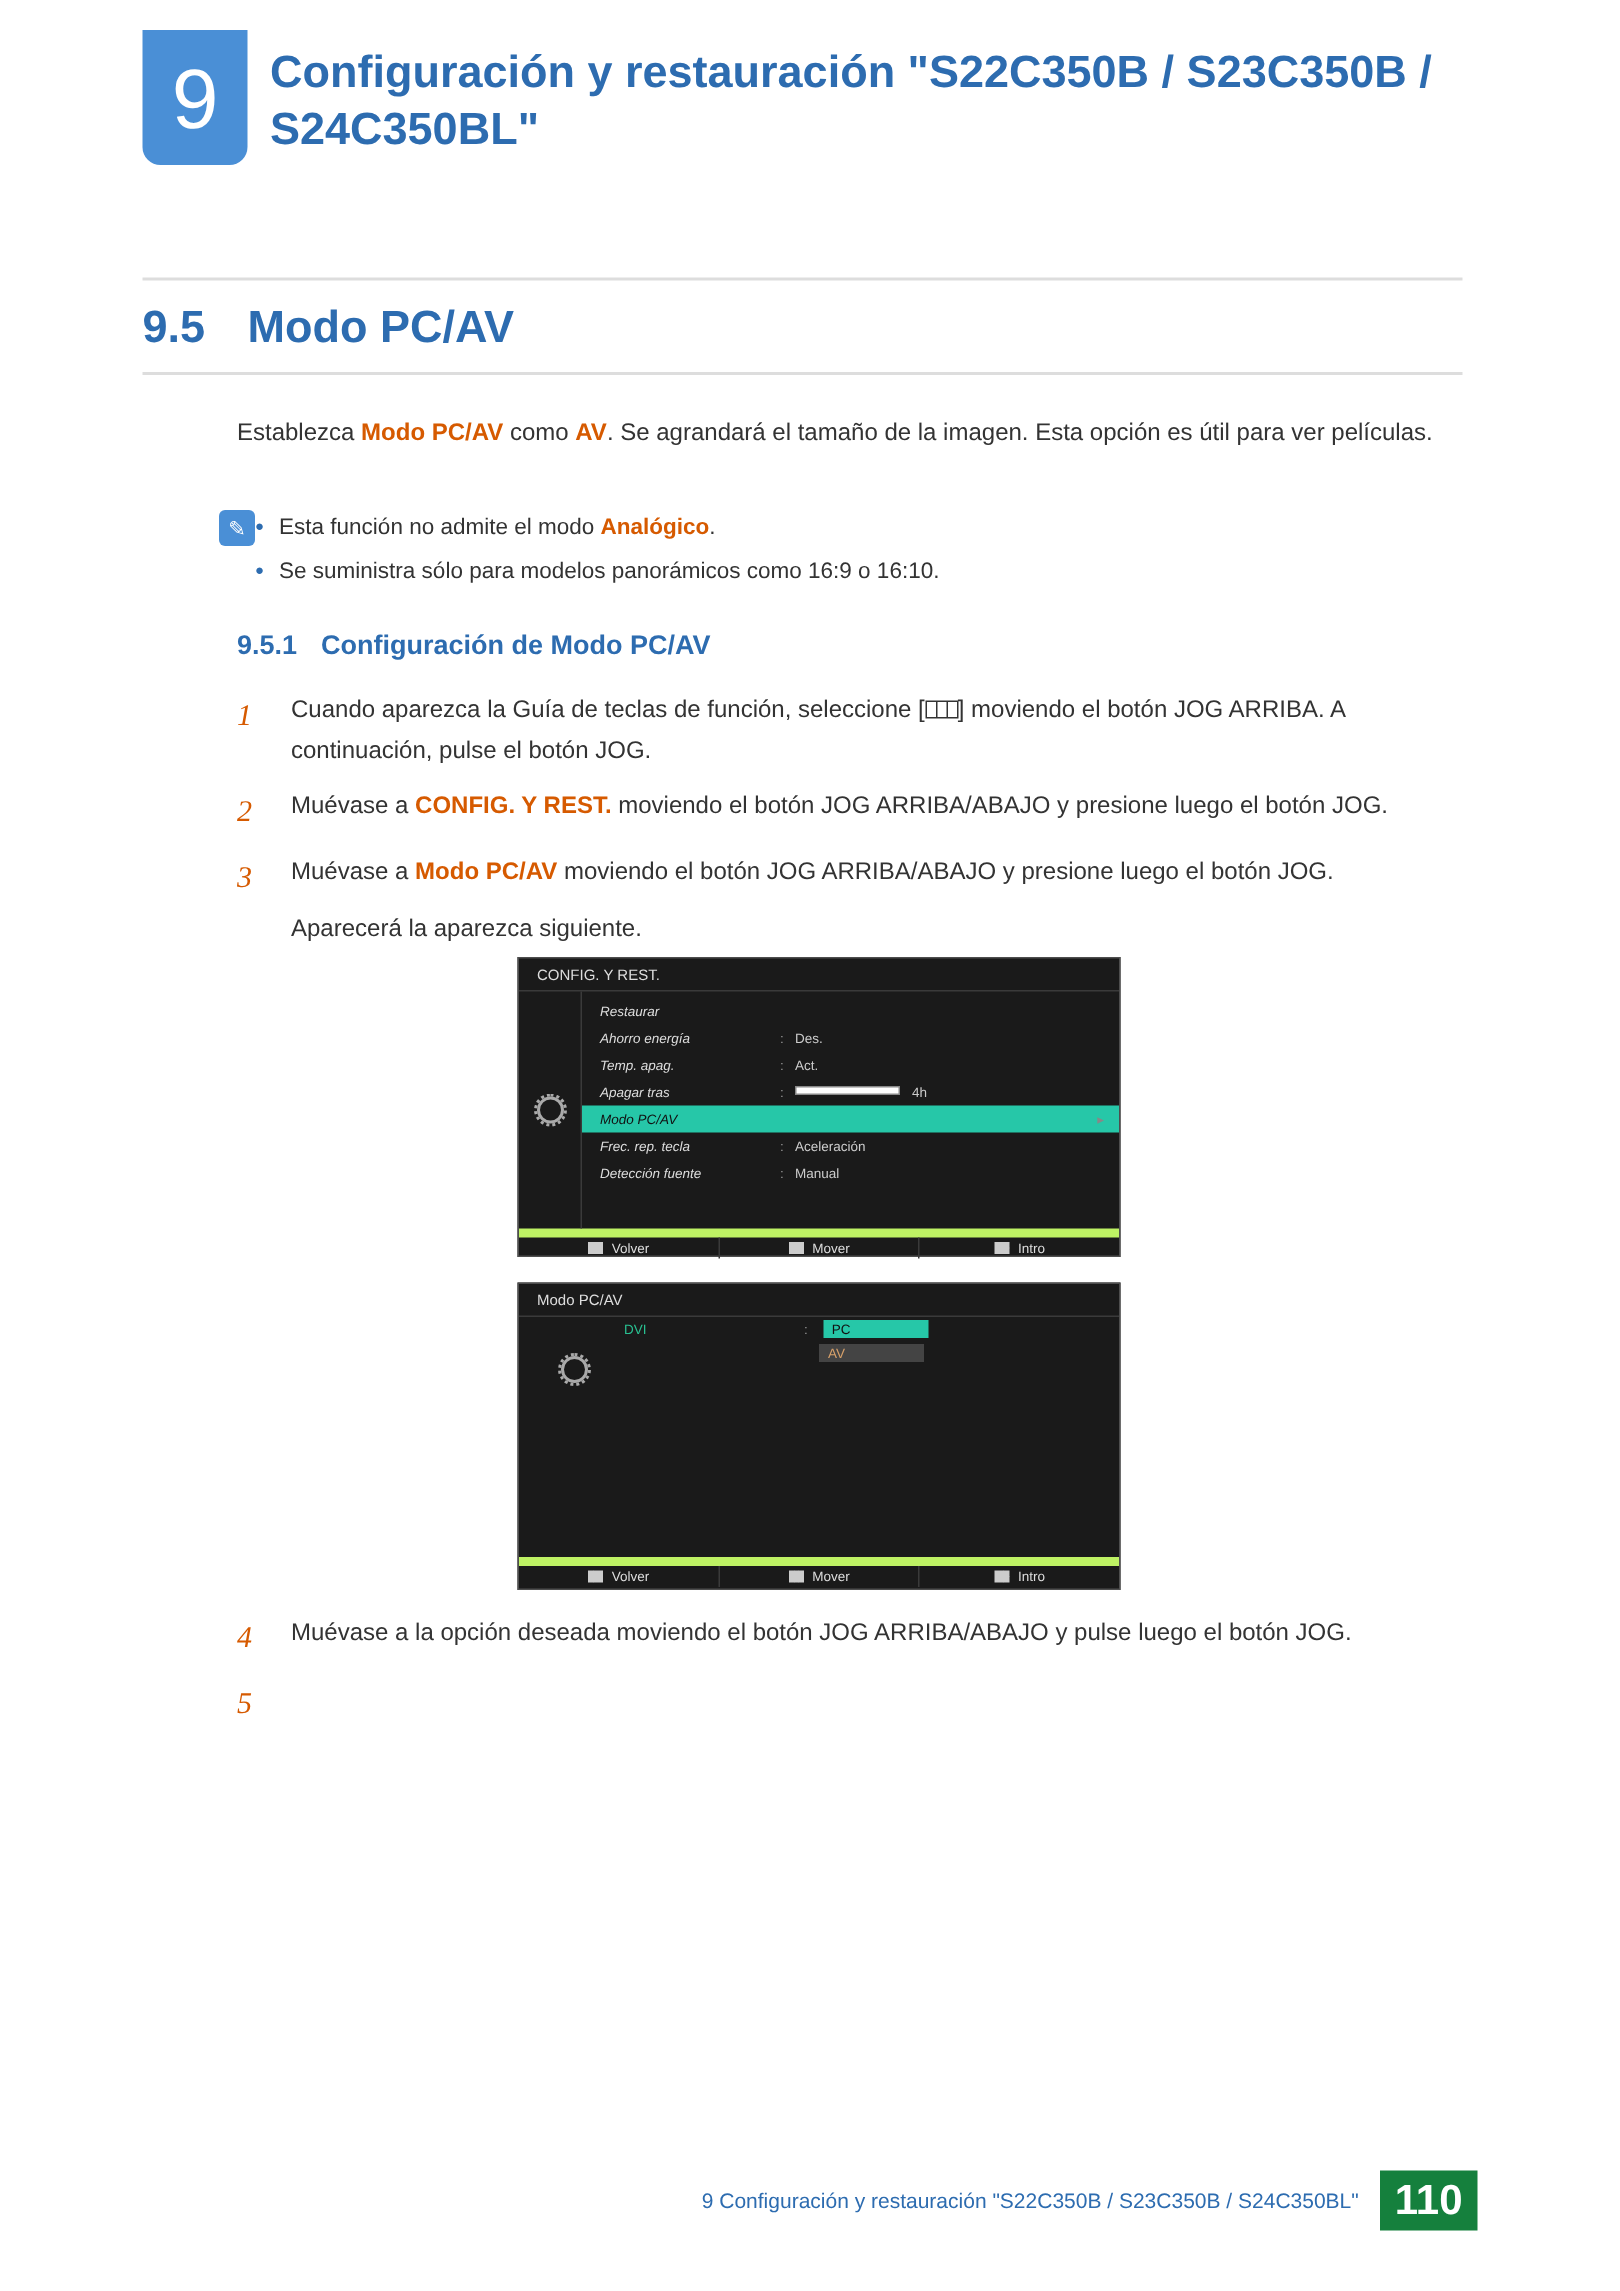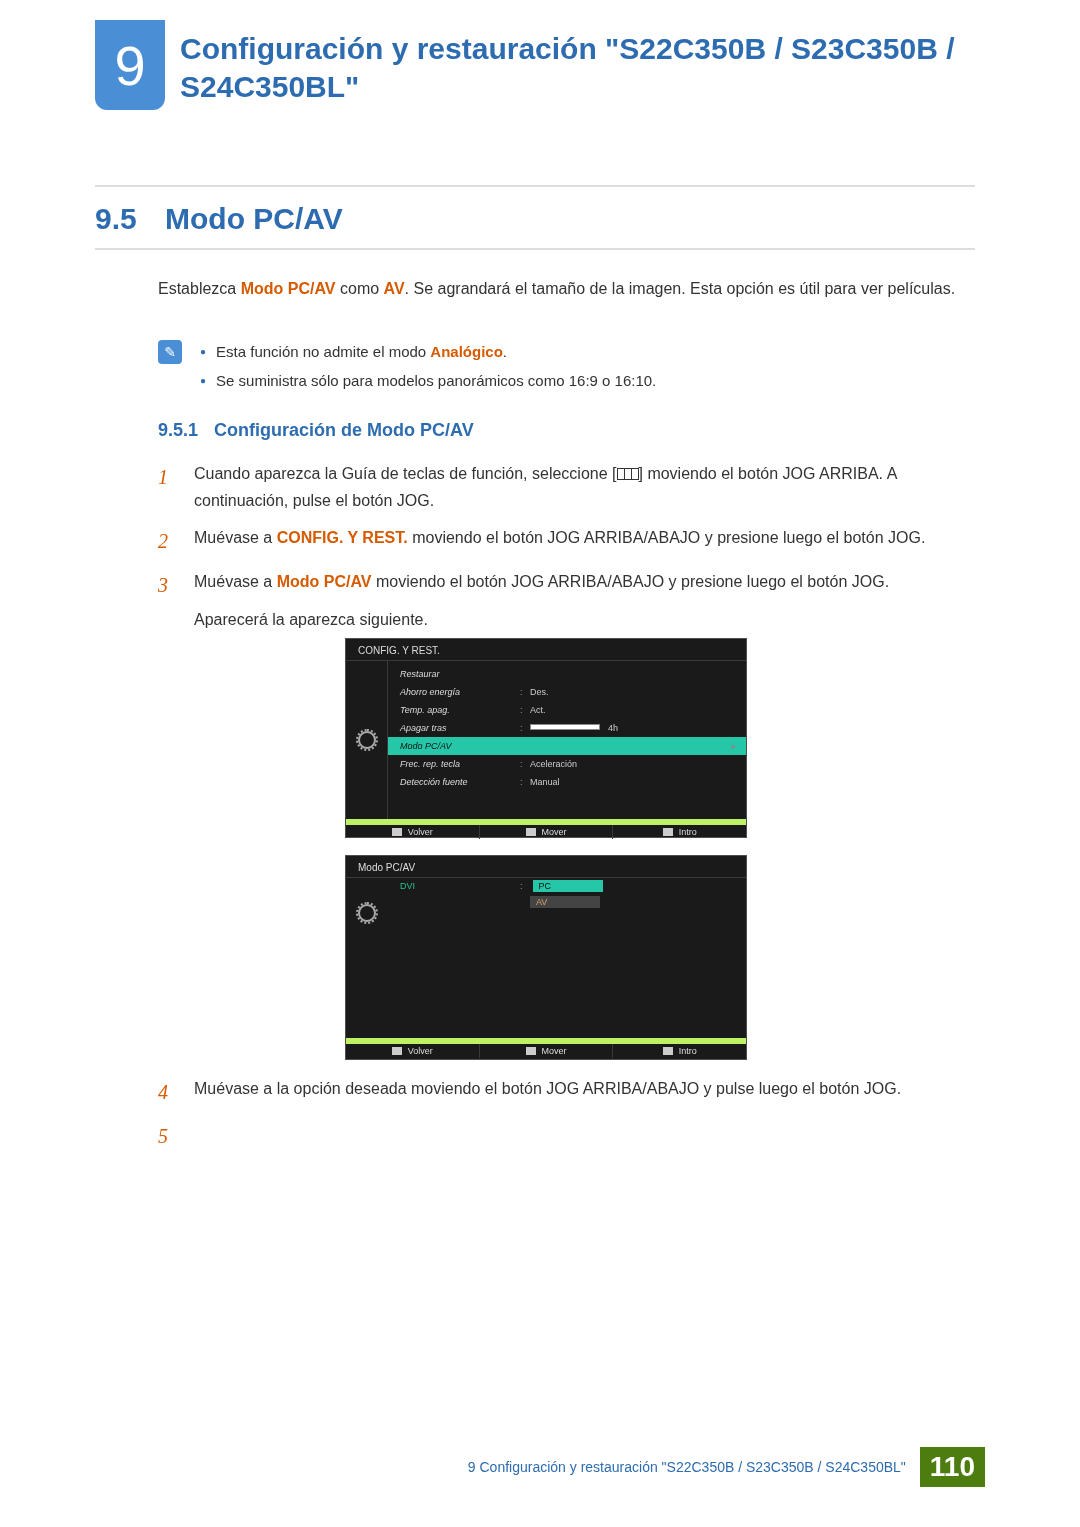--- a/index.html
+++ b/index.html
@@ -55,24 +55,23 @@
     left: 158px;
     width: 815px;
     font-size: 16px;
     line-height: 1.7;
   }
   .intro { top: 275px; }
   .intro .kw { color: #d65a00; font-weight: bold; }
   .note-row {
     position: absolute;
     top: 338px;
-    left: 158px;
+    left: 146px;
     width: 815px;
     display: flex;
-    gap: 18px;
   }
   .note-icon {
     width: 24px;
     height: 24px;
     background: #4a8fd6;
     border-radius: 4px;
     flex: 0 0 24px;
     position: relative;
     margin-top:2px;
   }
@@ -224,21 +223,21 @@
     display:inline-block;
     width:10px; height:8px;
     background:#ccc;
     position:relative;
   }
   .fi.back::after{content:"";position:absolute;left:-4px;top:0;border:4px solid transparent;border-right-color:#ccc;}
   .fi.move::before{content:"";position:absolute;left:-4px;top:0;border:4px solid transparent;border-right-color:#ccc;}
   .fi.move::after{content:"";position:absolute;right:-4px;top:0;border:4px solid transparent;border-left-color:#ccc;}
   .fi.enter::after{content:"";position:absolute;right:-4px;top:0;border:4px solid transparent;border-left-color:#ccc;}
 
-  .osd2 .osd-body { height: 160px; align-items:flex-start;}
+  .osd2 .osd-body { height: 160px; align-items:flex-start;padding-left:16px;}
   .osd2 .osd-rows { padding-top:0; }
   .osd2 .dvi-row {
     display:flex;
     font-size:9px;
     padding-left:12px;
     height:16px;
     align-items:center;
   }
   .osd2 .dvi-row .lab { width:120px; color:#29c091;}
   .osd2 .opt { margin-left:10px; padding:1px 6px; font-size:9px; width:70px;}
@@ -260,21 +259,21 @@
     display:flex;
     align-items:center;
     gap:14px;
   }
   .footer-text {
     font-size: 14px;
     color:#2d6cb0;
     text-align:right;
   }
   .footer-page {
-    background:#4d7c0f;
+    background:#15803d;
     color:#fff;
     font-size:28px;
     font-weight:bold;
     padding:4px 10px;
   }
 </style>
 </head>
 <body>
 
 <div class="chapter-badge">9</div>

